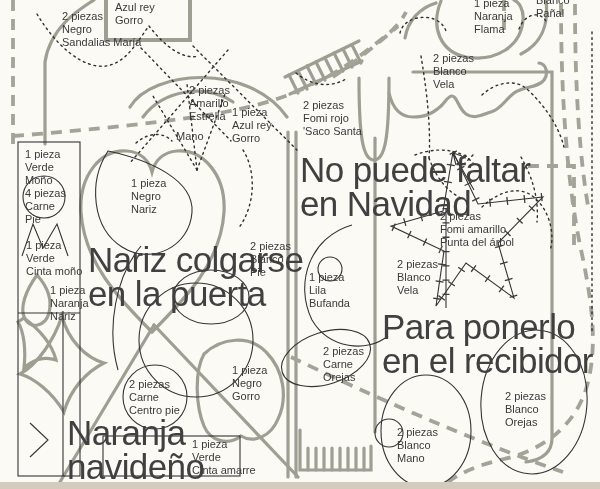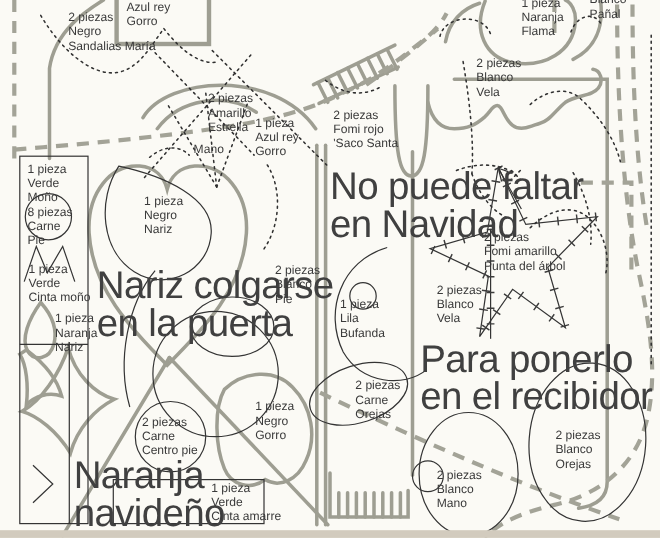--- a/index.html
+++ b/index.html
@@ -162,21 +162,21 @@
   <div class="lbl" style="left:232px;top:106px">1 pieza
 Azul rey
 Gorro</div>
   <div class="lbl" style="left:303px;top:99px">2 piezas
 Fomi rojo
 'Saco Santa</div>
   <div class="lbl" style="left:176px;top:130px">Mano</div>
   <div class="lbl" style="left:25px;top:148px">1 pieza
 Verde
 Moño</div>
-  <div class="lbl" style="left:25px;top:187px">8 piezas
+  <div class="lbl" style="left:25px;top:187px">4 piezas
 Carne
 Pie</div>
   <div class="lbl" style="left:131px;top:177px">1 pieza
 Negro
 Nariz</div>
   <div class="lbl" style="left:26px;top:239px">1 pieza
 Verde
 Cinta moño</div>
   <div class="lbl" style="left:50px;top:284px">1 pieza
 Naranja

